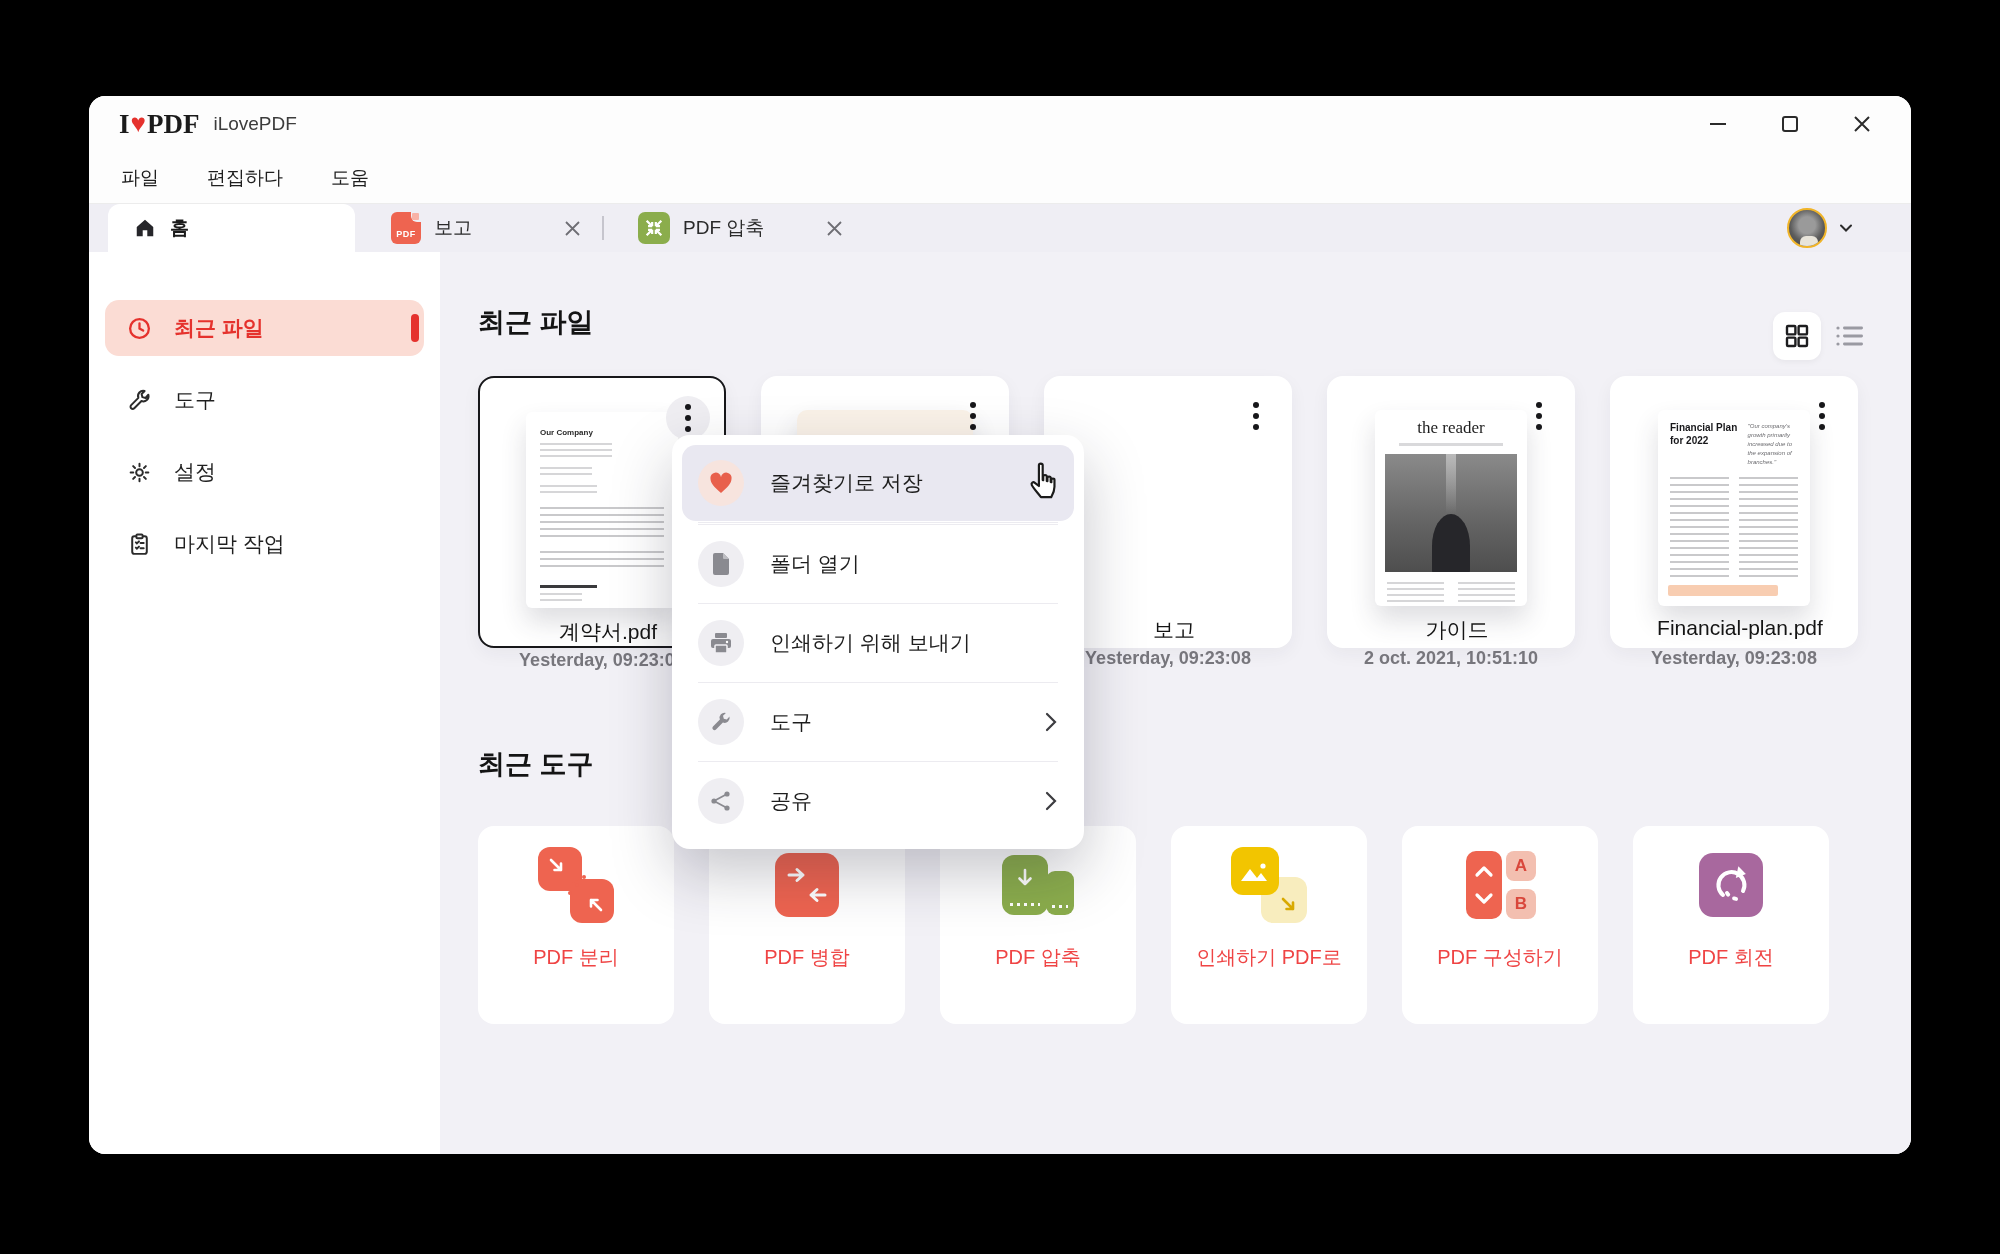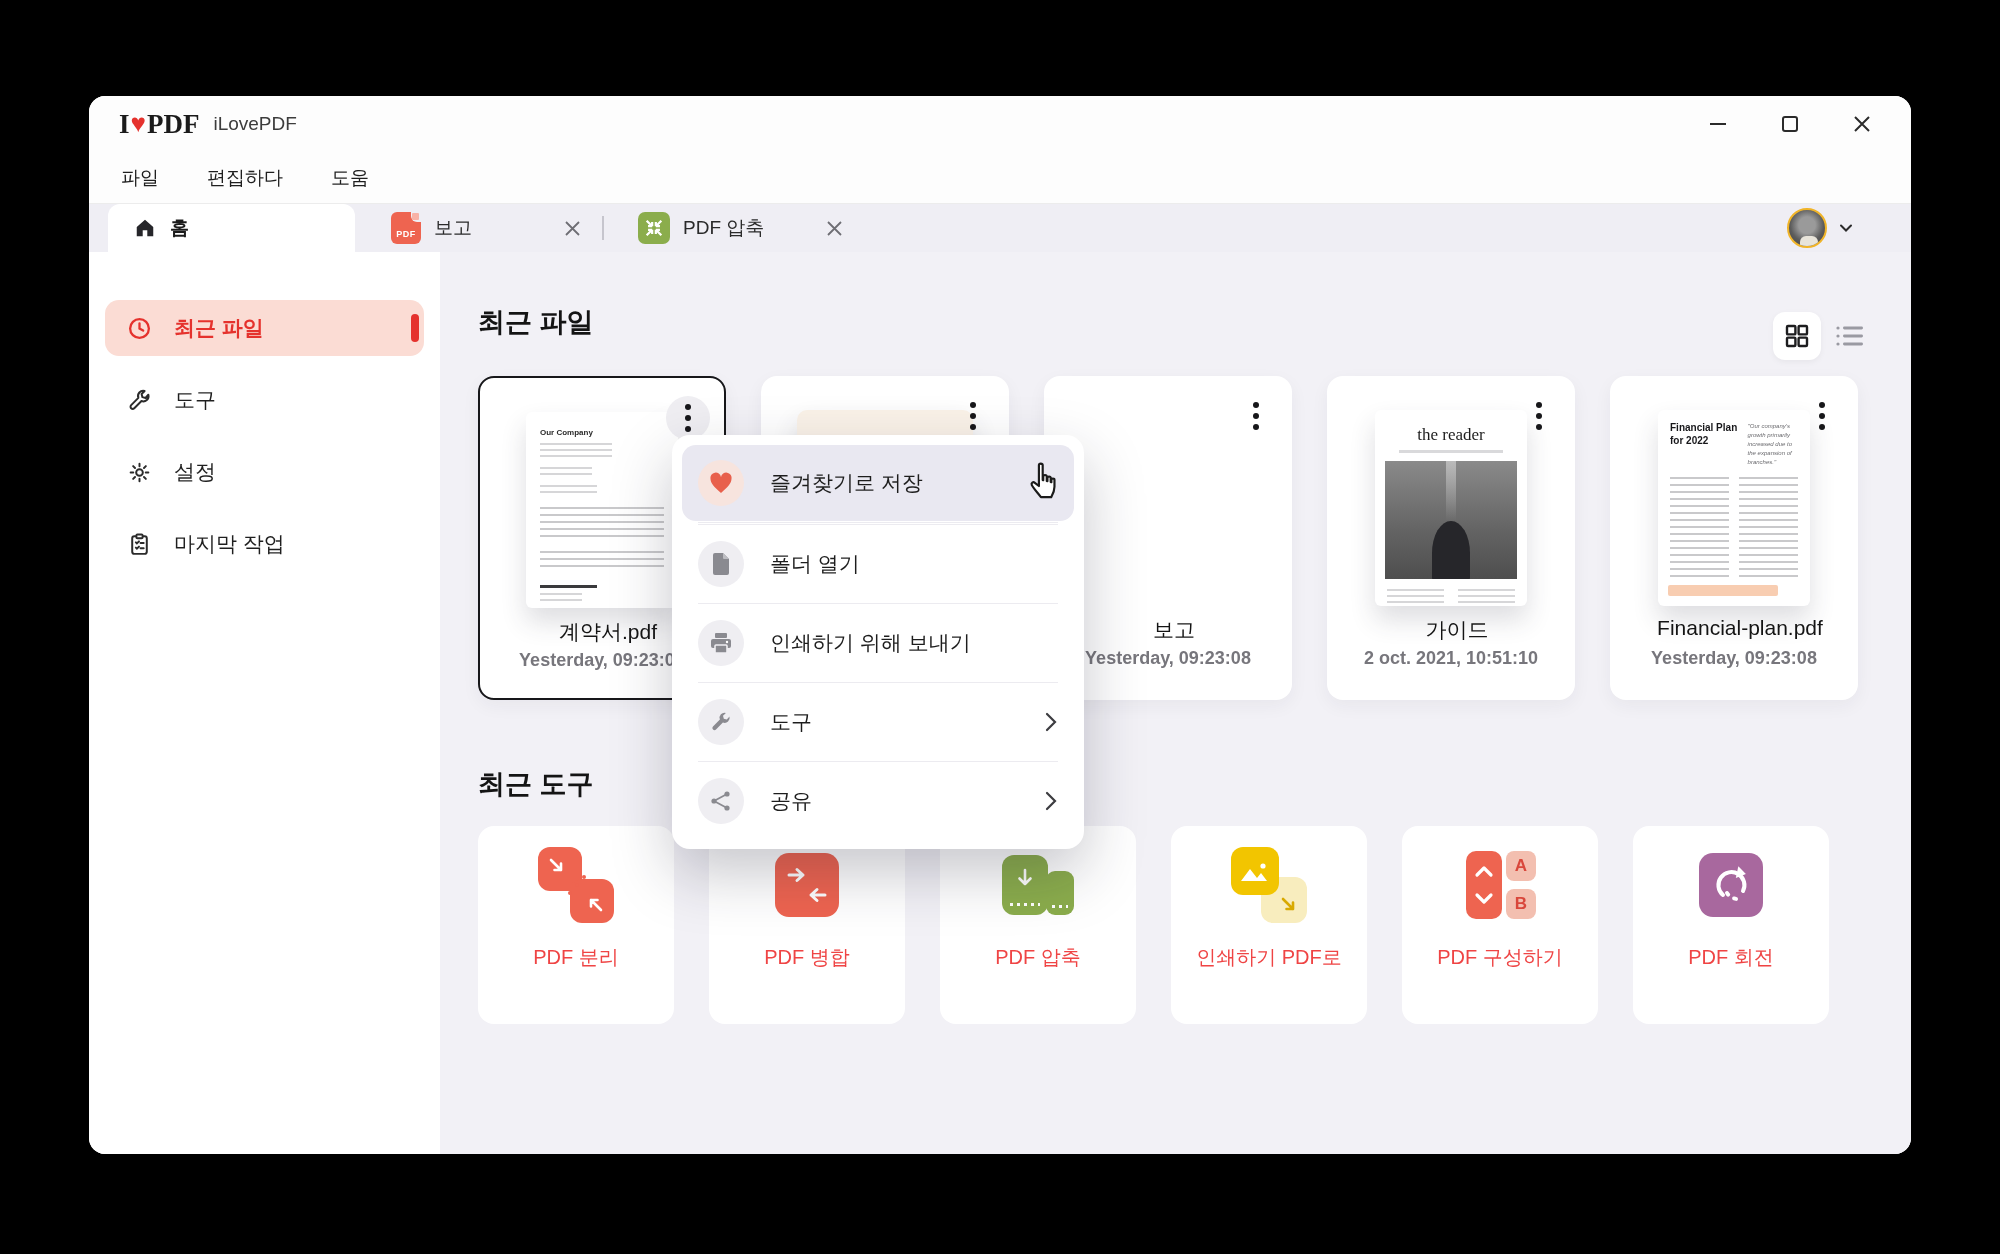--- a/index.html
+++ b/index.html
@@ -41,21 +41,21 @@
     padding:0 22px;font-size:21px;color:#1f1f1f;position:relative;}
   .side-item.active{background:#FBDCD4;color:#E5322D;font-weight:bold;}
   .side-item.active .bar{position:absolute;right:5px;top:14px;width:8px;height:28px;border-radius:5px;background:#E5322D;}
   
   .main{position:absolute;left:351px;top:156px;right:0;bottom:0;background:#F2F1F6;}
   .h1{position:absolute;left:38px;font-size:27px;font-weight:bold;color:#141414;}
   .viewtoggles{position:absolute;right:46px;top:58px;display:flex;align-items:center;gap:14px;}
   .vt-grid{width:48px;height:48px;background:#fff;border-radius:12px;display:flex;align-items:center;justify-content:center;box-shadow:0 2px 6px rgba(0,0,0,.05);}
   
   .cards{position:absolute;left:38px;top:124px;display:flex;gap:35px;}
-  .card{width:248px;height:324px;background:#fff;border-radius:16px;position:relative;box-shadow:0 6px 18px rgba(40,40,60,.05);}
+  .card{width:248px;height:272px;background:#fff;border-radius:16px;position:relative;box-shadow:0 6px 18px rgba(40,40,60,.05);}
   .card.selected{border:2px solid #17171a;}
   .kebab{position:absolute;top:18px;right:14px;width:44px;height:44px;border-radius:50%;display:flex;align-items:center;justify-content:center;}
   .kebab.circled{background:#EFEEF2;}
   .dots{display:flex;flex-direction:column;gap:5px;}
   .dots i{width:6px;height:6px;border-radius:50%;background:#17171a;}
   .thumb{position:absolute;left:50%;transform:translateX(-50%);top:34px;width:152px;height:196px;background:#fff;border-radius:6px;
     box-shadow:0 14px 26px rgba(50,50,70,.16);overflow:hidden;}
   .cardname{position:absolute;left:12px;right:0;top:240px;text-align:center;font-size:21px;color:#141414;}
   .carddate{position:absolute;left:0;right:0;top:272px;text-align:center;font-size:18px;font-weight:bold;color:#77767c;}
   .tl{background:repeating-linear-gradient(#c9c9cb 0 2px,transparent 2px 7px);}
@@ -69,21 +69,21 @@
     display:flex;align-items:center;justify-content:center;}
   .ticket .yel span{transform:rotate(90deg);font-weight:bold;font-size:15px;color:#1b1b1b;}
   .ticket .bar{position:absolute;left:82px;top:52px;width:70px;height:28px;
     background:repeating-linear-gradient(90deg,#26262a 0 2px,#fff 2px 5px);}
   
   .t3 .navy{position:absolute;left:14px;top:14px;width:64px;height:64px;background:#303C49;color:#fff;padding:8px 7px;
     font-size:7px;font-weight:bold;letter-spacing:.6px;line-height:1.5;}
   .t3 .eco{position:absolute;right:10px;top:102px;text-align:right;font-size:9px;font-weight:bold;color:#2E3A45;line-height:1.4;letter-spacing:.4px;}
   .t3 .credit{position:absolute;right:10px;bottom:12px;text-align:right;font-size:5px;font-weight:bold;color:#55606a;line-height:1.6;}
   
-  .t4 .title{font-family:"Liberation Serif","DejaVu Serif",serif;font-size:17px;color:#1d1d1d;text-align:center;margin-top:15px;}
+  .t4 .title{font-family:"Liberation Serif","DejaVu Serif",serif;font-size:17px;color:#1d1d1d;text-align:center;margin-top:8px;}
   .t4 .sub{height:3px;margin:5px 24px 8px;background:#d9d9db;}
   .t4 .photo{margin:0 10px;height:118px;background:linear-gradient(180deg,#8a8a8a,#636363 60%,#4e4e4e);position:relative;overflow:hidden;}
   .t4 .photo:before{content:"";position:absolute;left:46%;top:0;width:10px;height:60px;background:linear-gradient(#cfcfcf,transparent);opacity:.7;}
   .t4 .photo .fig{position:absolute;left:50%;transform:translateX(-50%);bottom:-6px;width:38px;height:64px;background:#26262a;border-radius:50% 50% 8px 8px;}
   .t4 .cols{display:flex;gap:14px;margin:10px 12px 0;}
   .t4 .cols div{flex:1;height:26px;}
   
   .t5{padding:12px;}
   .t5 .head{display:flex;gap:8px;}
   .t5 .ft{width:58%;font-size:10px;font-weight:bold;color:#17171a;line-height:1.25;}
@@ -346,21 +346,21 @@
               <i></i>
               <i></i>
               <i></i>
             </div>
           </div>
         <div class="cardname">Financial-plan.pdf</div>
         <div class="carddate">Yesterday, 09:23:08</div>
       </div>
     </div>
 
-    <div class="h1" style="top:514px;">최근 도구</div>
+    <div class="h1" style="top:494px;">최근 도구</div>
 
     <div class="tools">
       <div class="tool">
         <div class="ic">
           <div style="position:relative;width:76px;height:76px;">
             <div class="sq coral" style="left:0;top:0;width:44px;height:44px;"></div>
             <div class="sq coral" style="right:0;bottom:0;width:44px;height:44px;"></div>
             <svg class="abs" style="left:8px;top:8px;" width="22" height="22" viewBox="0 0 22 22">
                 <path d="M5 5 L15 15 M15 15 V8.5 M15 15 H8.5" fill="none" stroke="#fff" stroke-width="2.6" stroke-linecap="round"></path>
               </svg>

